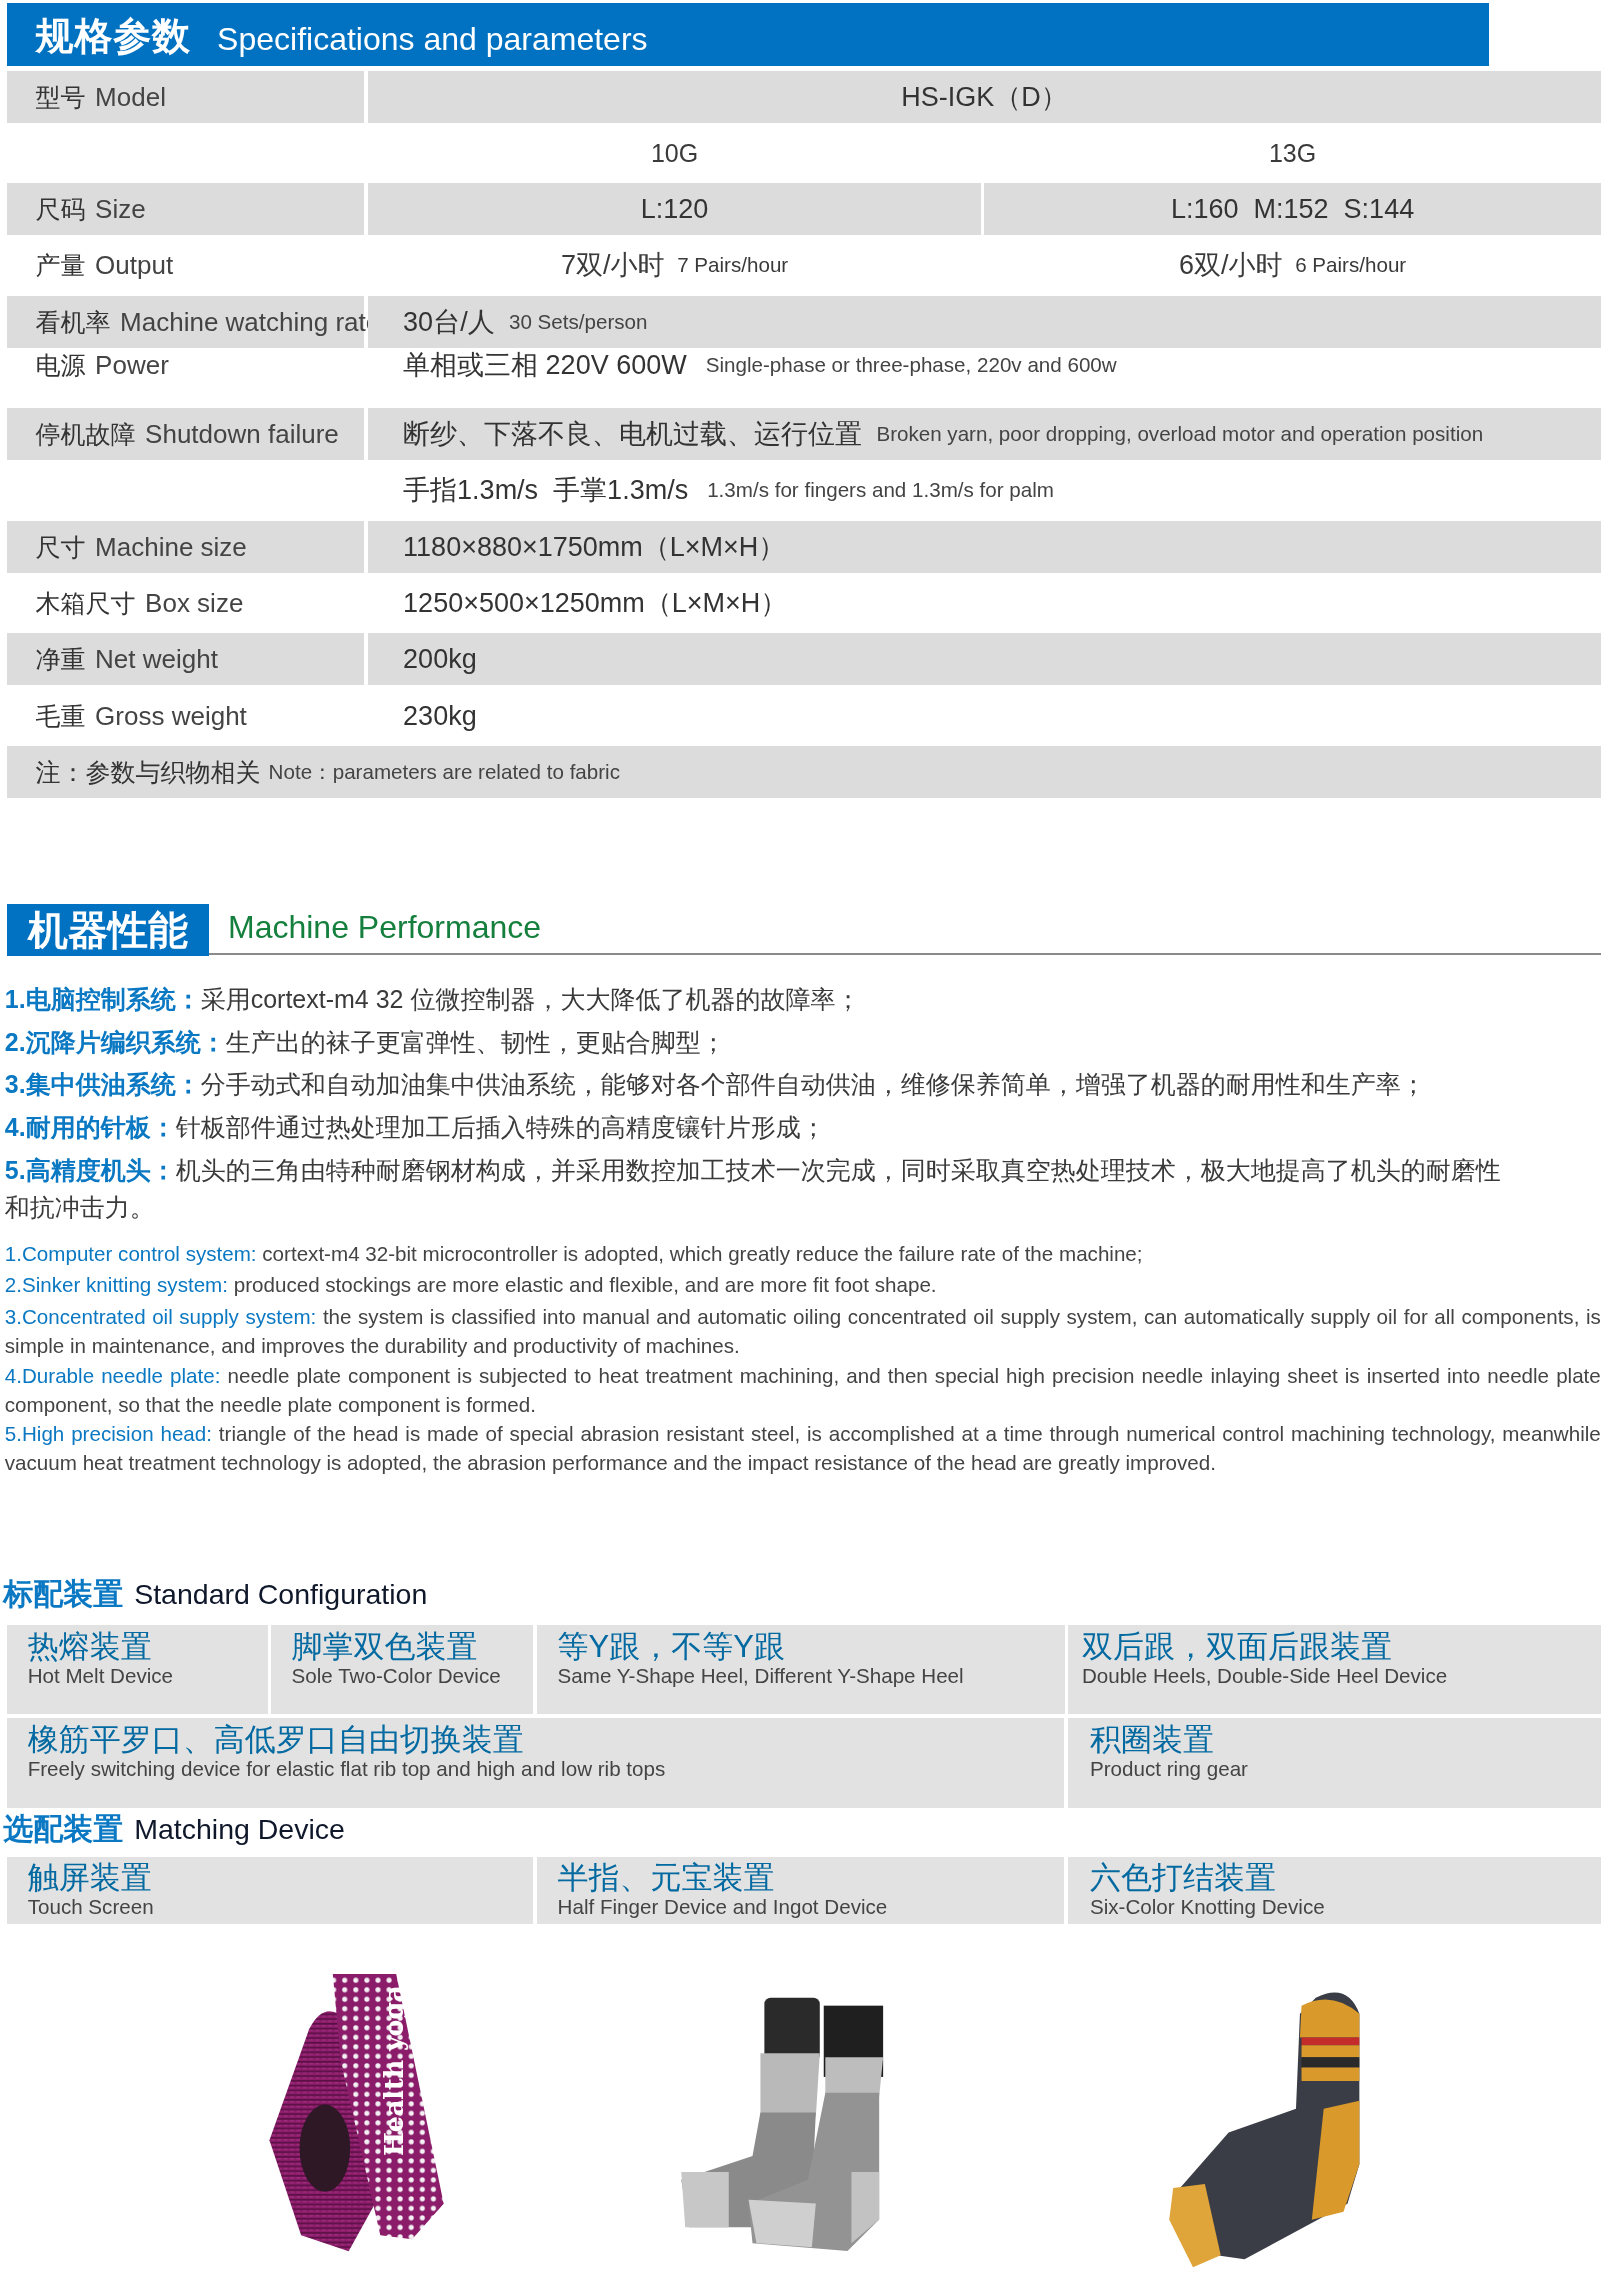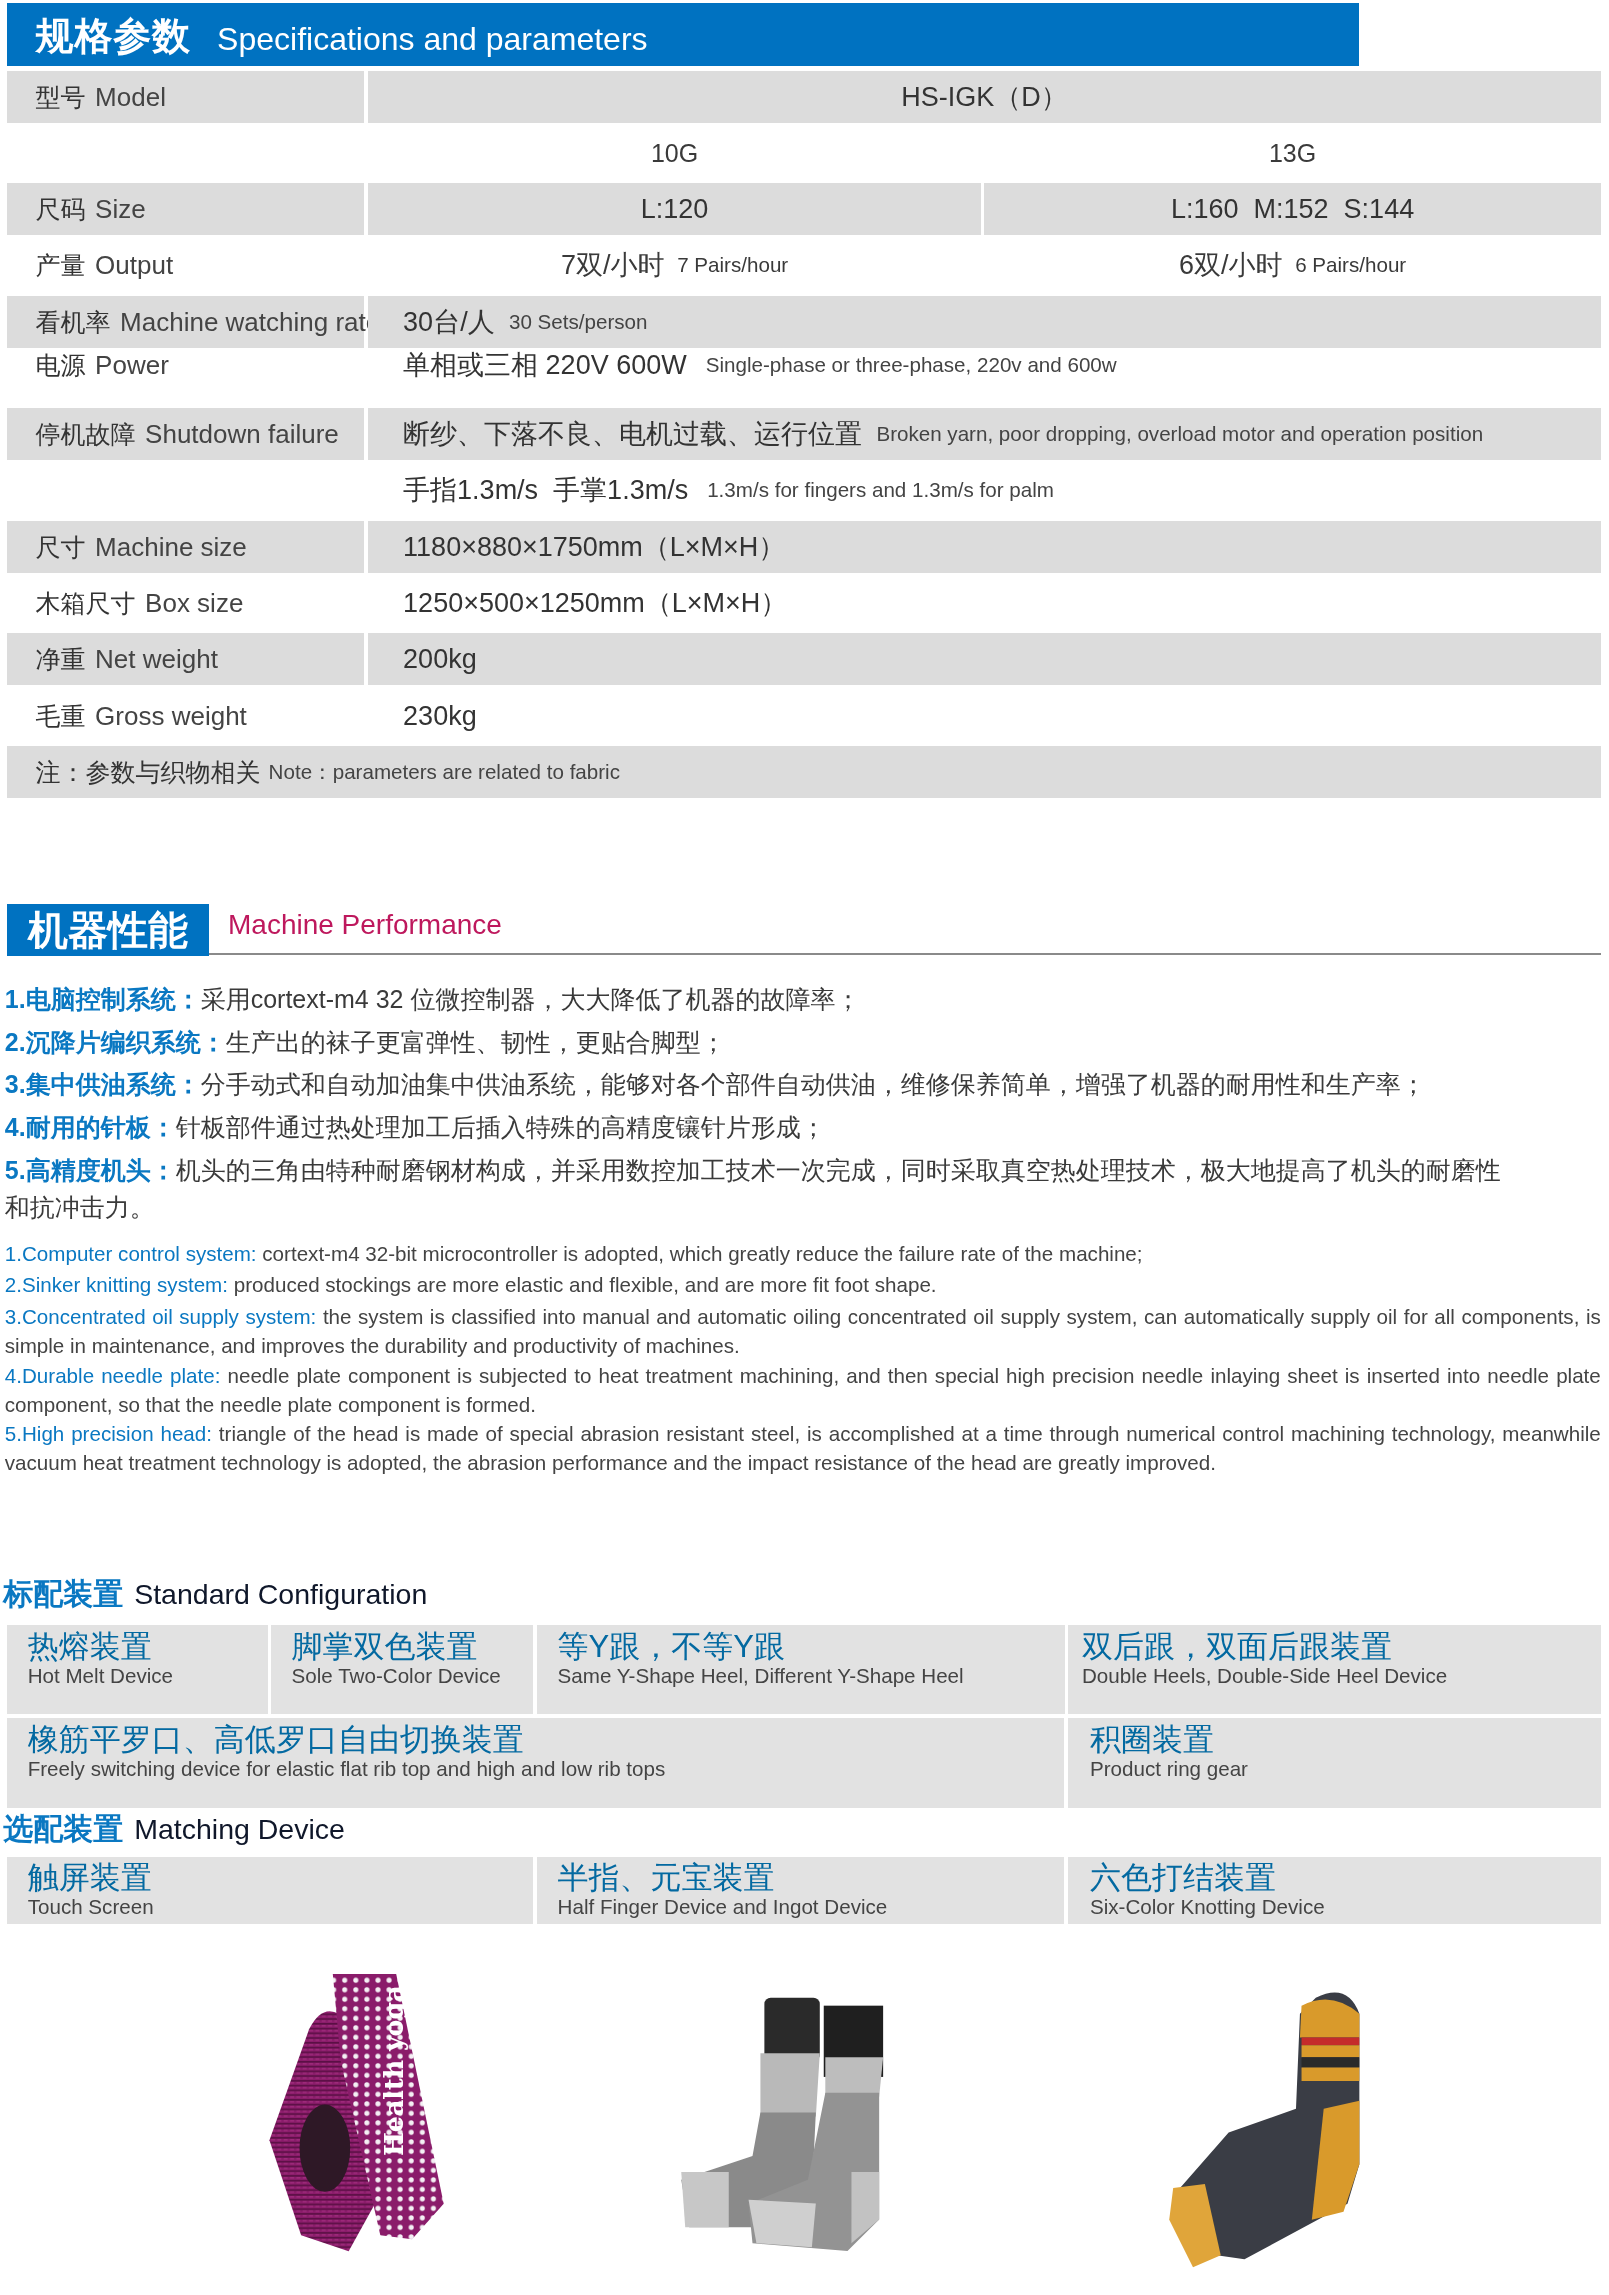--- a/index.html
+++ b/index.html
@@ -1,21 +1,21 @@
 <!DOCTYPE html>
 <html style="font-size:12.7px"><head>
 <meta charset="utf-8">
 <style>
   html, body { margin: 0; padding: 0; background: #ffffff; }
   body { width: 1610px; height: 2295px; position: relative; overflow: hidden;
          font-family: "Liberation Sans", "DejaVu Sans", sans-serif; color: #3a3a3a; }
   .abs { position: absolute; }
 
   
-  .spec-header { left: 7.1px; top: 3.2px; width: 1352px; height: 63px; background: #0072c1; }
+  .spec-header { left: 7.1px; top: 3.2px; width: 1482px; height: 63px; background: #0072c1; }
   .spec-header .cn { position: absolute; left: 28.5px; top: 8px; font-size: 38px; font-weight: bold; color: #fff; letter-spacing: 0.8px; }
   .spec-header .en { position: absolute; left: 210px; top: 17.4px; font-size: 32px; color: #fff; }
 
   
   .row { position: absolute; left: 7.1px; width: 1594px; height: 52px; }
   .row.grey .cell { background: #dcdcdc; }
   .cell { position: absolute; top: 0; height: 52px; display: flex; align-items: center; box-sizing: border-box; white-space: nowrap; }
   .lbl { left: 0; width: 357px; padding-left: 28.5px; }
   .lbl .zh { font-size: 25px; color: #333; }
   .lbl .en { font-size: 26px; color: #444; margin-left: 9.5px; }
@@ -23,21 +23,21 @@
   .val .big { font-size: 27px; color: #333; }
   .val .small { font-size: 20.6px; color: #444; margin-left: 14.3px; }
   .center { justify-content: center; padding-left: 0; }
   .half1 { left: 361px; width: 613px; }
   .half2 { left: 977px; width: 617px; }
   .note { left: 0; width: 1594px; padding-left: 28.5px; background: #dcdcdc; }
 
   
   .perf-tag { left: 7.1px; top: 904px; width: 202px; height: 52px; background: #0072c1; color: #fff;
               font-size: 40px; font-weight: bold; display: flex; align-items: center; justify-content: center; }
-  .perf-title { left: 228px; top: 909px; font-size: 28px; color: #be185d; }
+  .perf-title { left: 228px; top: 909px; font-size: 32px; color: #15803d; }
   .perf-rule { left: 209px; top: 953px; width: 1392px; height: 2.4px; background: #8a8a8a; }
   .zh-line { position: absolute; left: 4.8px; font-size: 25px; color: #3a3a3a; white-space: nowrap; }
   .zh-line .k { color: #0a78c2; font-weight: bold; }
   .en-block { position: absolute; left: 4.8px; width: 1596px; font-size: 20.6px; line-height: 28.5px; color: #444; text-align: justify; }
   .en-block .k { color: #0a78c2; }
 
   
   .sec-title { position: absolute; left: 3.2px; white-space: nowrap; }
   .sec-title .zh { font-size: 30px; font-weight: bold; color: #0a78c2; }
   .sec-title .en { font-size: 28.5px; color: #0f172a; margin-left: 11px; }

